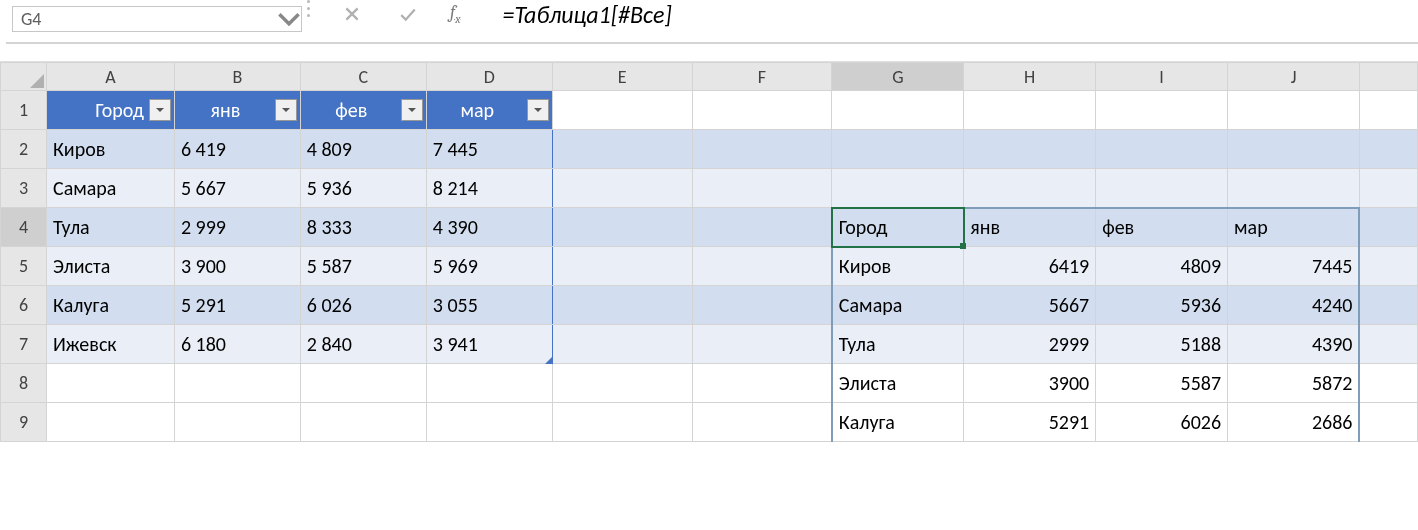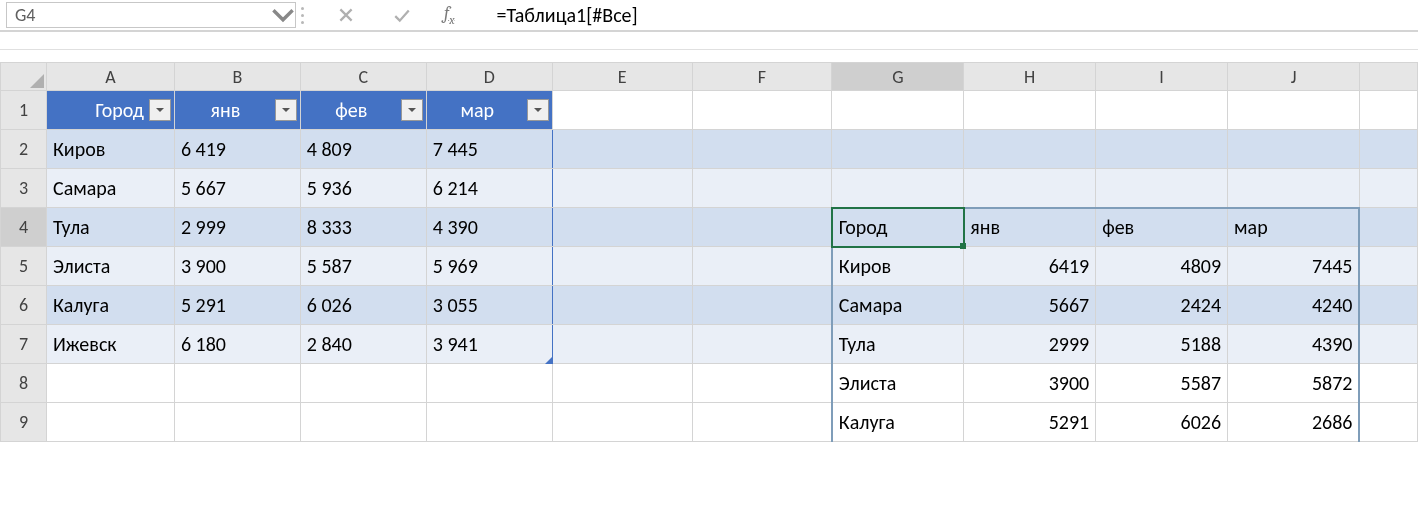--- a/index.html
+++ b/index.html
@@ -1,28 +1,28 @@
 <!DOCTYPE html>
 <html><head>
 <meta charset="utf-8">
 <style>
   * { box-sizing: border-box; }
   html, body { margin: 0; padding: 0; font-family: Calibri, Arial, sans-serif; font-size: 20px; color: #000; background: #fff; }
   .app { width: 1418px; height: 530px; position: relative; background: #fff; overflow: hidden; }
 
   
-  .formula-bar { display: flex; align-items: center; height: 32px; border-bottom: 2px solid #d4d4d4; background: #fff; }
+  .formula-bar { display: flex; align-items: flex-start; height: 44px; border-bottom: 2px solid #d4d4d4; background: #fff; margin-left: 6px; }
   .name-box-wrap { display: flex; align-items: center; width: 290px; border: 1px solid #c7c7c7; margin: 6px 0 6px 6px; background: #fff; }
   .name-box { flex: 1; padding: 0 8px; color: #606060; font-size: 18px; }
   .name-box-dd { width: 24px; display: flex; align-items: center; justify-content: center; color: #666; }
   .fx-group { display: flex; align-items: center; gap: 28px; padding: 0 24px; color: #9e9e9e; text-decoration: underline; }
   .fx-btn { display: flex; align-items: center; justify-content: center; width: 28px; height: 28px; }
   .fx-btn svg { width: 18px; height: 18px; }
   .fx-label { font-style: italic; font-family: 'Cambria Math', Cambria, serif; color: #7a7a7a; font-size: 18px; }
-  .formula-input { flex: 1; display: flex; align-items: center; padding-left: 18px; font-size: 20px; color: #000; }
+  .formula-input { flex: 1; display: flex; align-items: center; padding-left: 18px; font-size: 24px; color: #000; font-style: italic; }
   .divider-dots { display:flex; flex-direction:column; align-items:center; justify-content:center; width:12px; gap:4px; padding:0 6px;}
   .divider-dots span{width:3px;height:3px;background:#b8b8b8;border-radius:50%;}
 
   
   .sheet { position: absolute; top: 62px; left: 0; right: 0; bottom: 0; }
   table.grid { border-collapse: collapse; table-layout: fixed; }
   table.grid th, table.grid td { border: 1px solid #d4d4d4; height: 39px; padding: 0 6px; vertical-align: middle; background: #fff; font-weight: normal; }
   table.grid th { background: #e6e6e6; color: #424242; text-align: center; font-size: 18px; }
   .row-hdr { width: 46px; text-align: center; background: #e6e6e6; }
   .col-hdr { height: 28px !important; }
@@ -171,21 +171,21 @@
             <td></td>
             <td></td>
             <td></td>
             <td></td>
   </tr>
   <tr class="tbl-row band2">
     <th class="row-hdr">3</th>
     <td class="tA">Самара</td>
     <td class="tN">5 667</td>
     <td class="tN">5 936</td>
-    <td class="tN">6 214</td>
+    <td class="tN">8 214</td>
     <td></td>
             <td></td>
             <td></td>
             <td></td>
             <td></td>
             <td></td>
             <td></td>
   </tr>
   <tr class="tbl-row band1">
     <th class="row-hdr active">4</th>
@@ -218,21 +218,21 @@
   <tr class="tbl-row band1">
     <th class="row-hdr">6</th>
     <td class="tA">Калуга</td>
     <td class="tN">5 291</td>
     <td class="tN">6 026</td>
     <td class="tN">3 055</td>
     <td></td>
             <td></td>
     <td class="spill-l">Самара</td>
     <td class="num">5667</td>
-    <td class="num">2424</td>
+    <td class="num">5936</td>
     <td class="num spill-r">4240</td>
     <td></td>
   </tr>
   <tr class="tbl-row band2 tbl-last">
     <th class="row-hdr">7</th>
     <td class="tA">Ижевск</td>
     <td class="tN">6 180</td>
     <td class="tN">2 840</td>
     <td class="tN spill-handle">3 941</td>
     <td></td>

